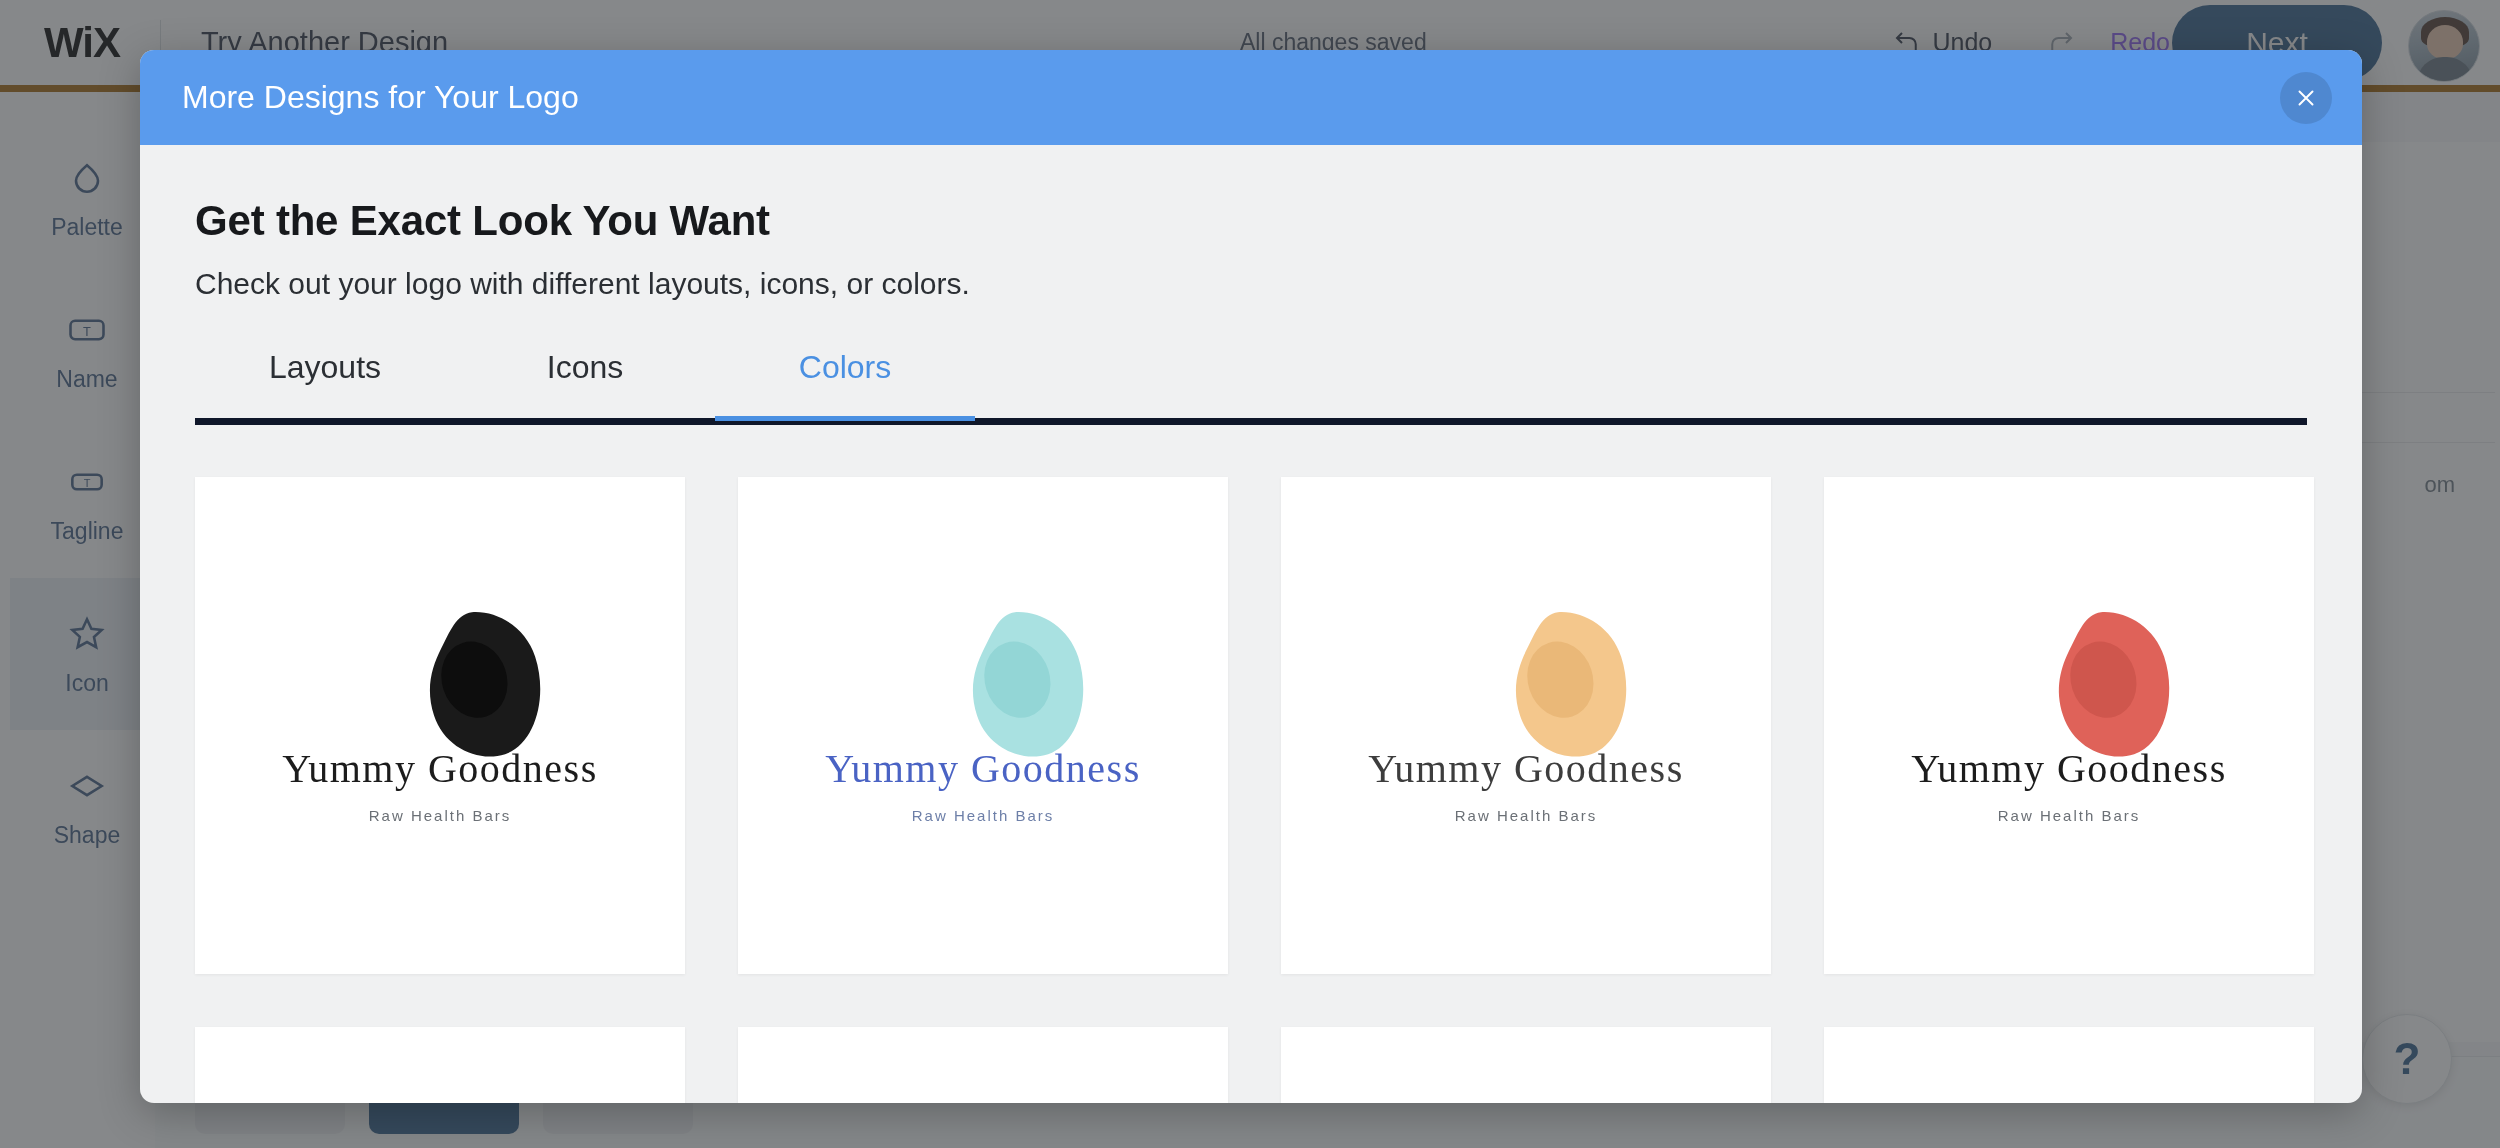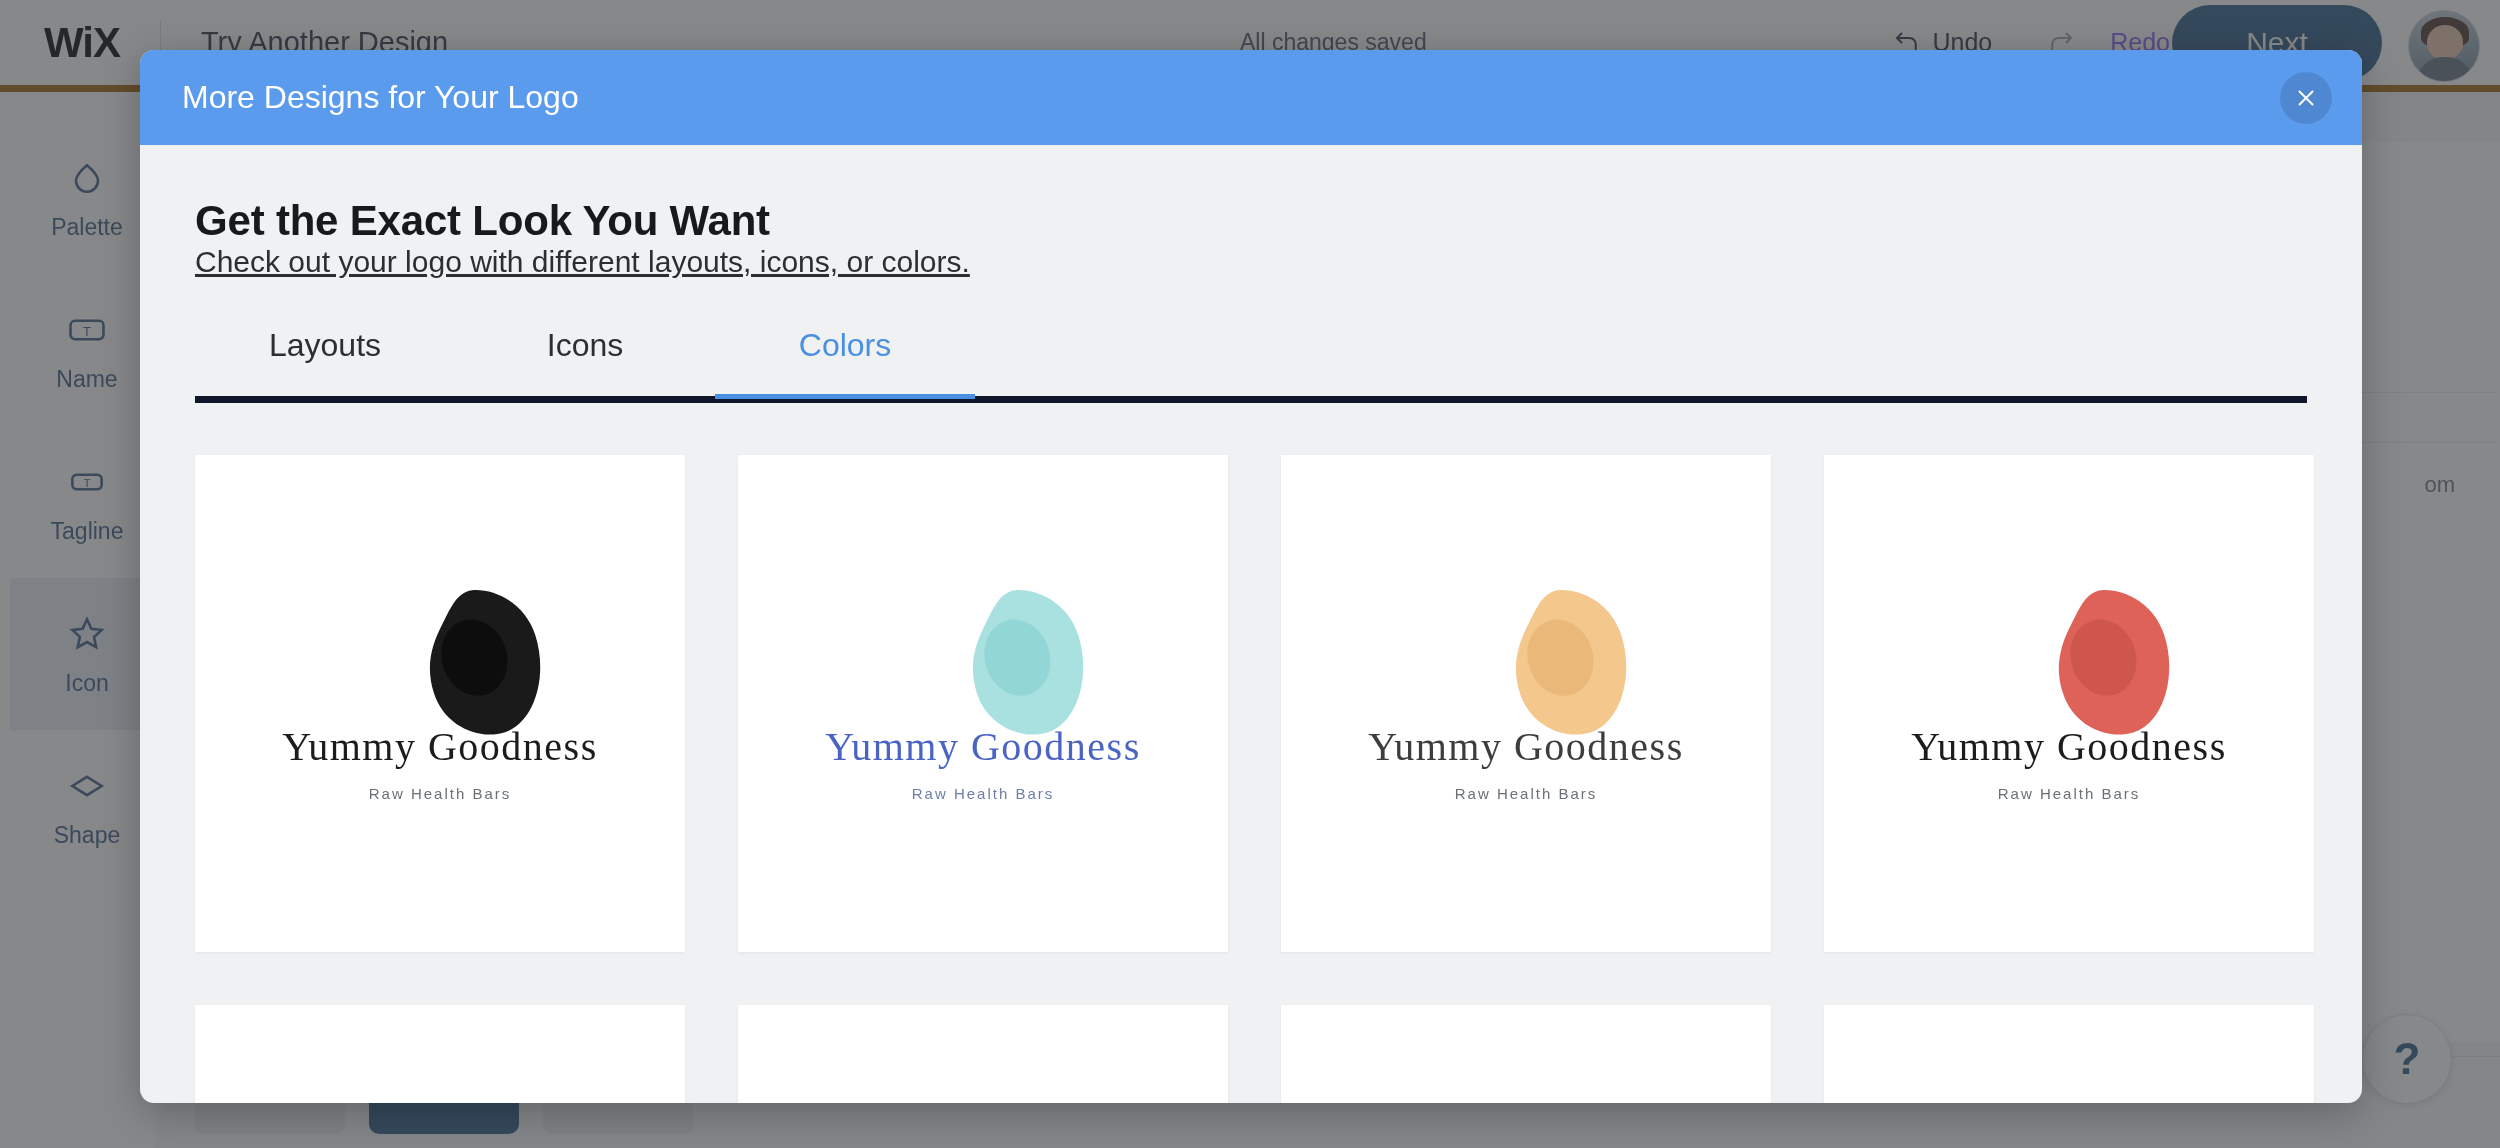--- a/index.html
+++ b/index.html
@@ -162,21 +162,21 @@
     position: absolute; left: 0; right: 0; top: 95px; bottom: 0;
     padding: 0 55px;
     overflow: hidden;
   }
   .heading {
     margin-top: 52px;
     font-size: 42px; color: #17191c; font-weight: bold;
     letter-spacing: -0.2px;
   }
   .subheading {
-    font-size: 30px; color: #2b2f34; text-decoration: underline;
+    margin-top: 22px; font-size: 30px; color: #2b2f34;
   }
   .tabs {
     margin-top: 48px;
     display: flex; align-items: flex-end;
     border-bottom: 7px solid #0f172a;
     position: relative;
   }
   .tab {
     width: 260px; text-align: center;
     font-size: 32px; color: #2b2f34;

